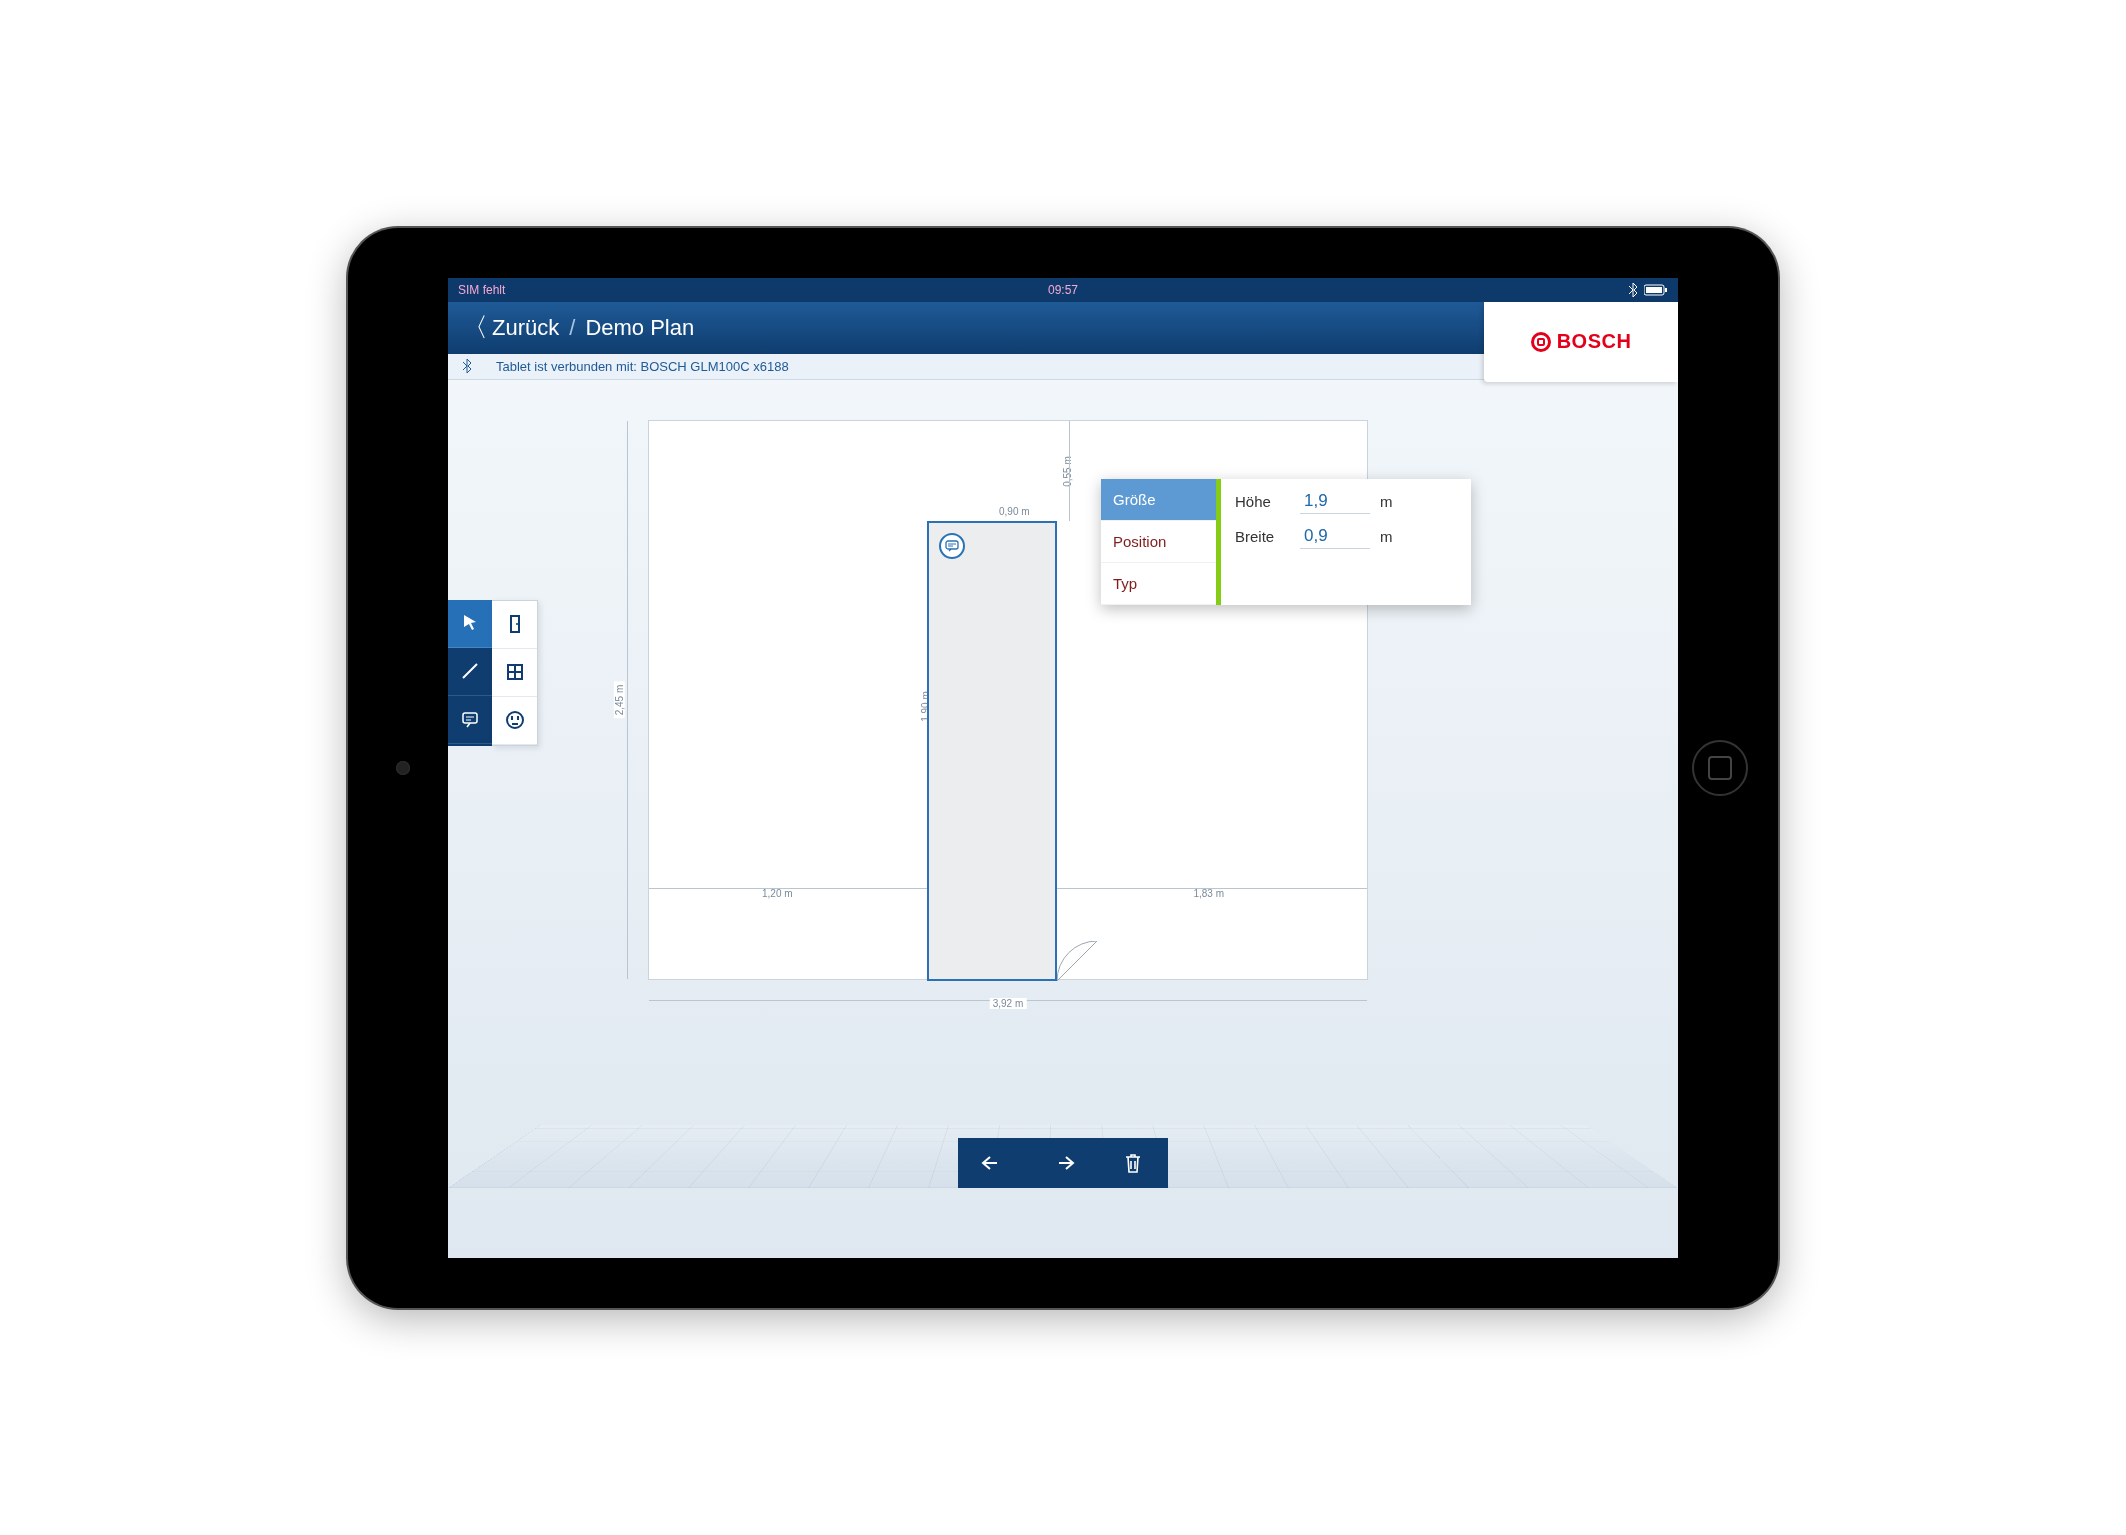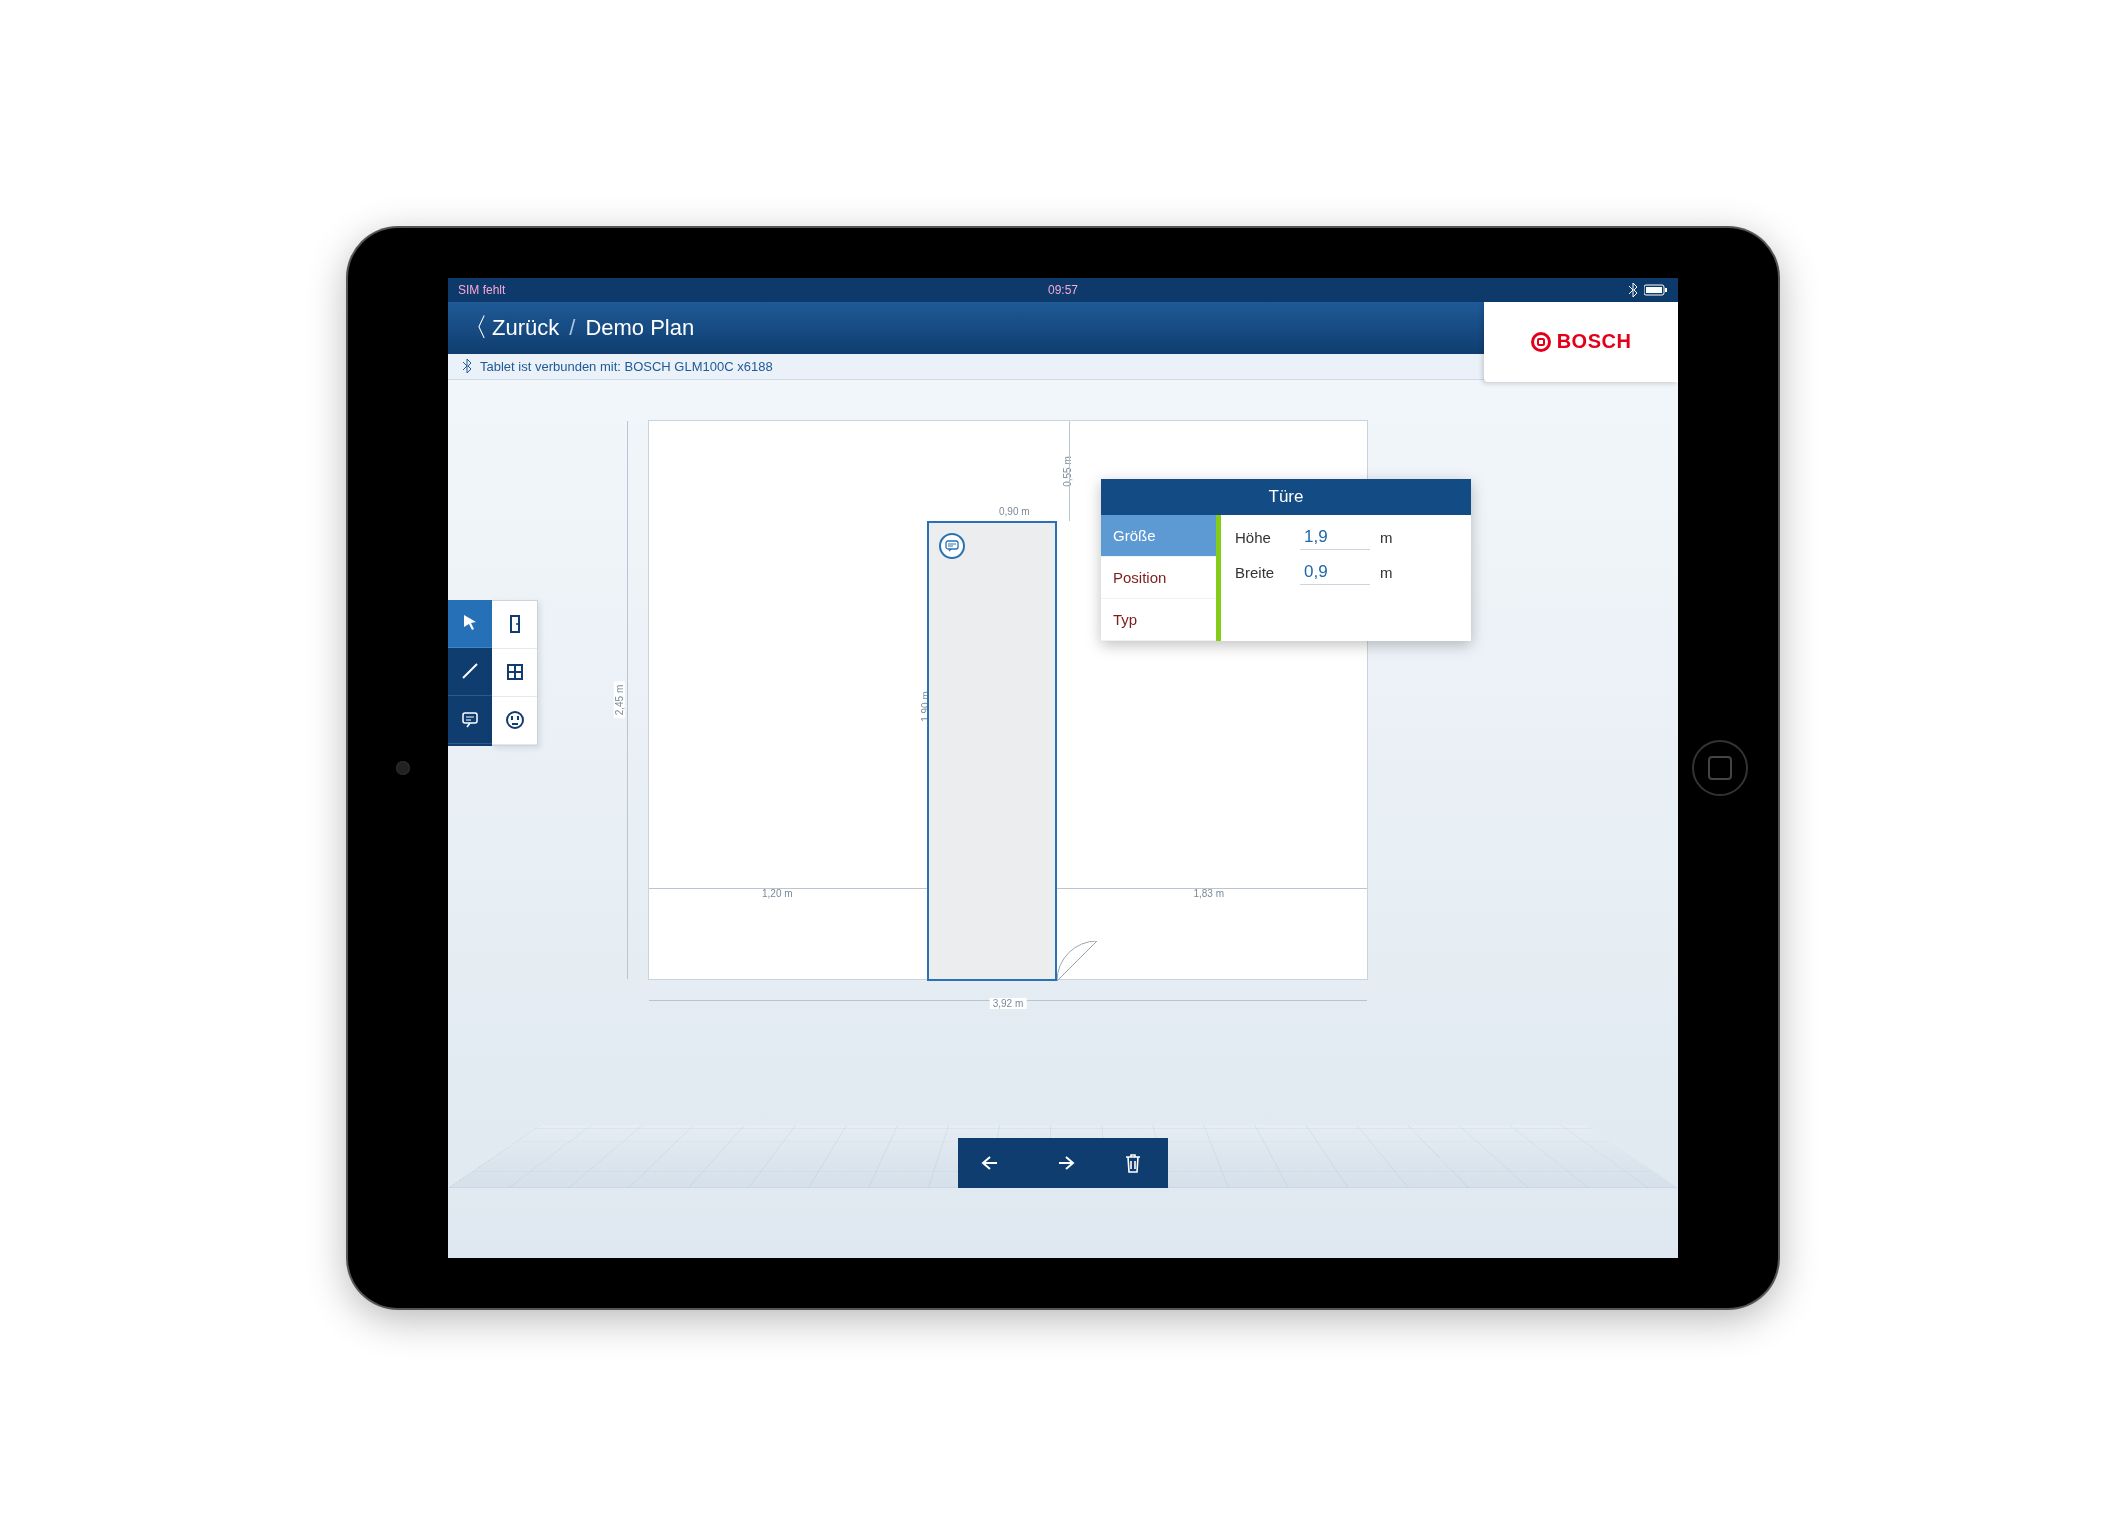--- a/index.html
+++ b/index.html
@@ -78,21 +78,21 @@
   }
   .logo-text{color:#e2001a;font-weight:bold;font-size:20px;letter-spacing:0.5px;}
   .logo-ring{
     width:20px;height:20px;border:3px solid #e2001a;border-radius:50%;
     margin-right:6px;position:relative;
   }
   .logo-ring::before{content:"";position:absolute;left:3px;top:3px;right:3px;bottom:3px;border:2px solid #e2001a;border-radius:2px;}
   
   .conn-strip{
     height:26px;background:#eaf1f8;color:#1f5a97;font-size:13px;
-    display:flex;align-items:center;padding:0 14px;gap:8px;
+    display:flex;align-items:center;padding:0 14px;gap:24px;
     border-bottom:1px solid #cdd9e5;
   }
   
   .canvas-area{
     position:absolute;top:102px;bottom:70px;left:0;right:0;
   }
   .floorplan{
     position:absolute;left:200px;top:40px;width:720px;height:560px;
     background:#fff;border:1px solid #c9d4de;
   }
@@ -295,21 +295,20 @@
             </svg>
         </div>
         <div class="door-swing">
           <svg width="60" height="40" viewBox="0 0 60 40">
               <path d="M0 40 A40 40 0 0 1 40 0" fill="none" stroke="#9aa7b3" stroke-width="1"></path>
               <path d="M0 40 L40 0" stroke="#9aa7b3"></path>
             </svg>
         </div>
 
         <div class="popup">
-          <div class="popup-title">Türe</div>
           <div class="popup-body">
             <div class="popup-tabs">
               <div class="ptab active">Größe</div>
               <div class="ptab">Position</div>
               <div class="ptab">Typ</div>
             </div>
             <div class="popup-fields">
               <div class="prow">
                 <label>Höhe</label>
                 <div class="val">1,9</div>

